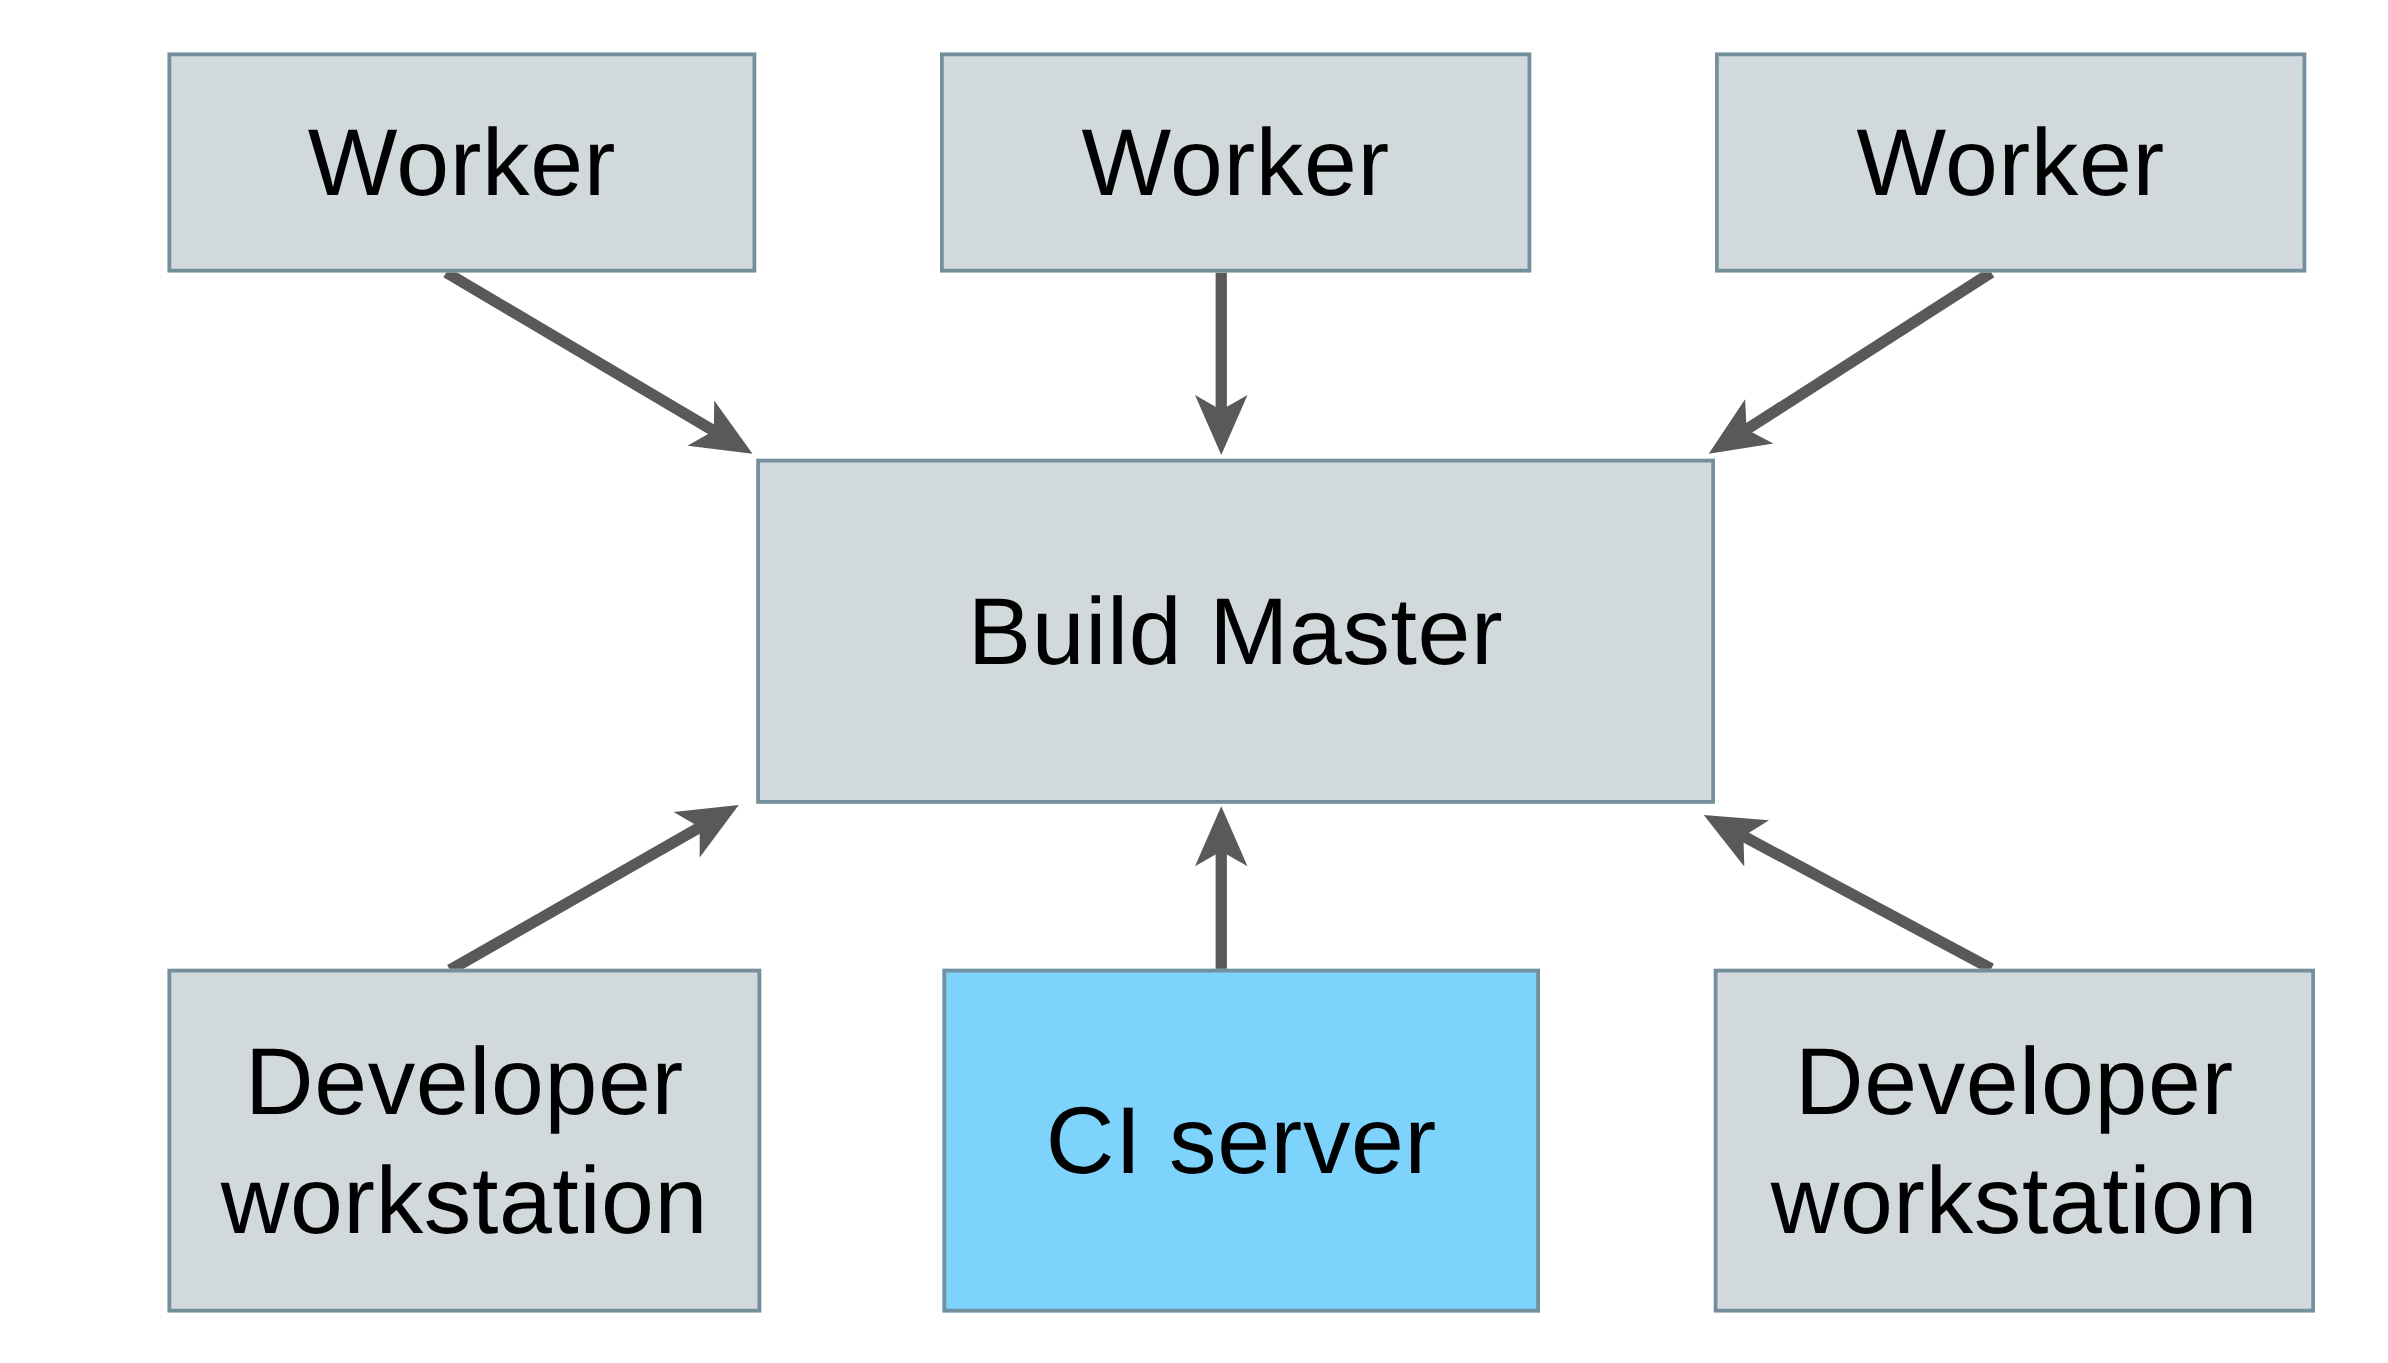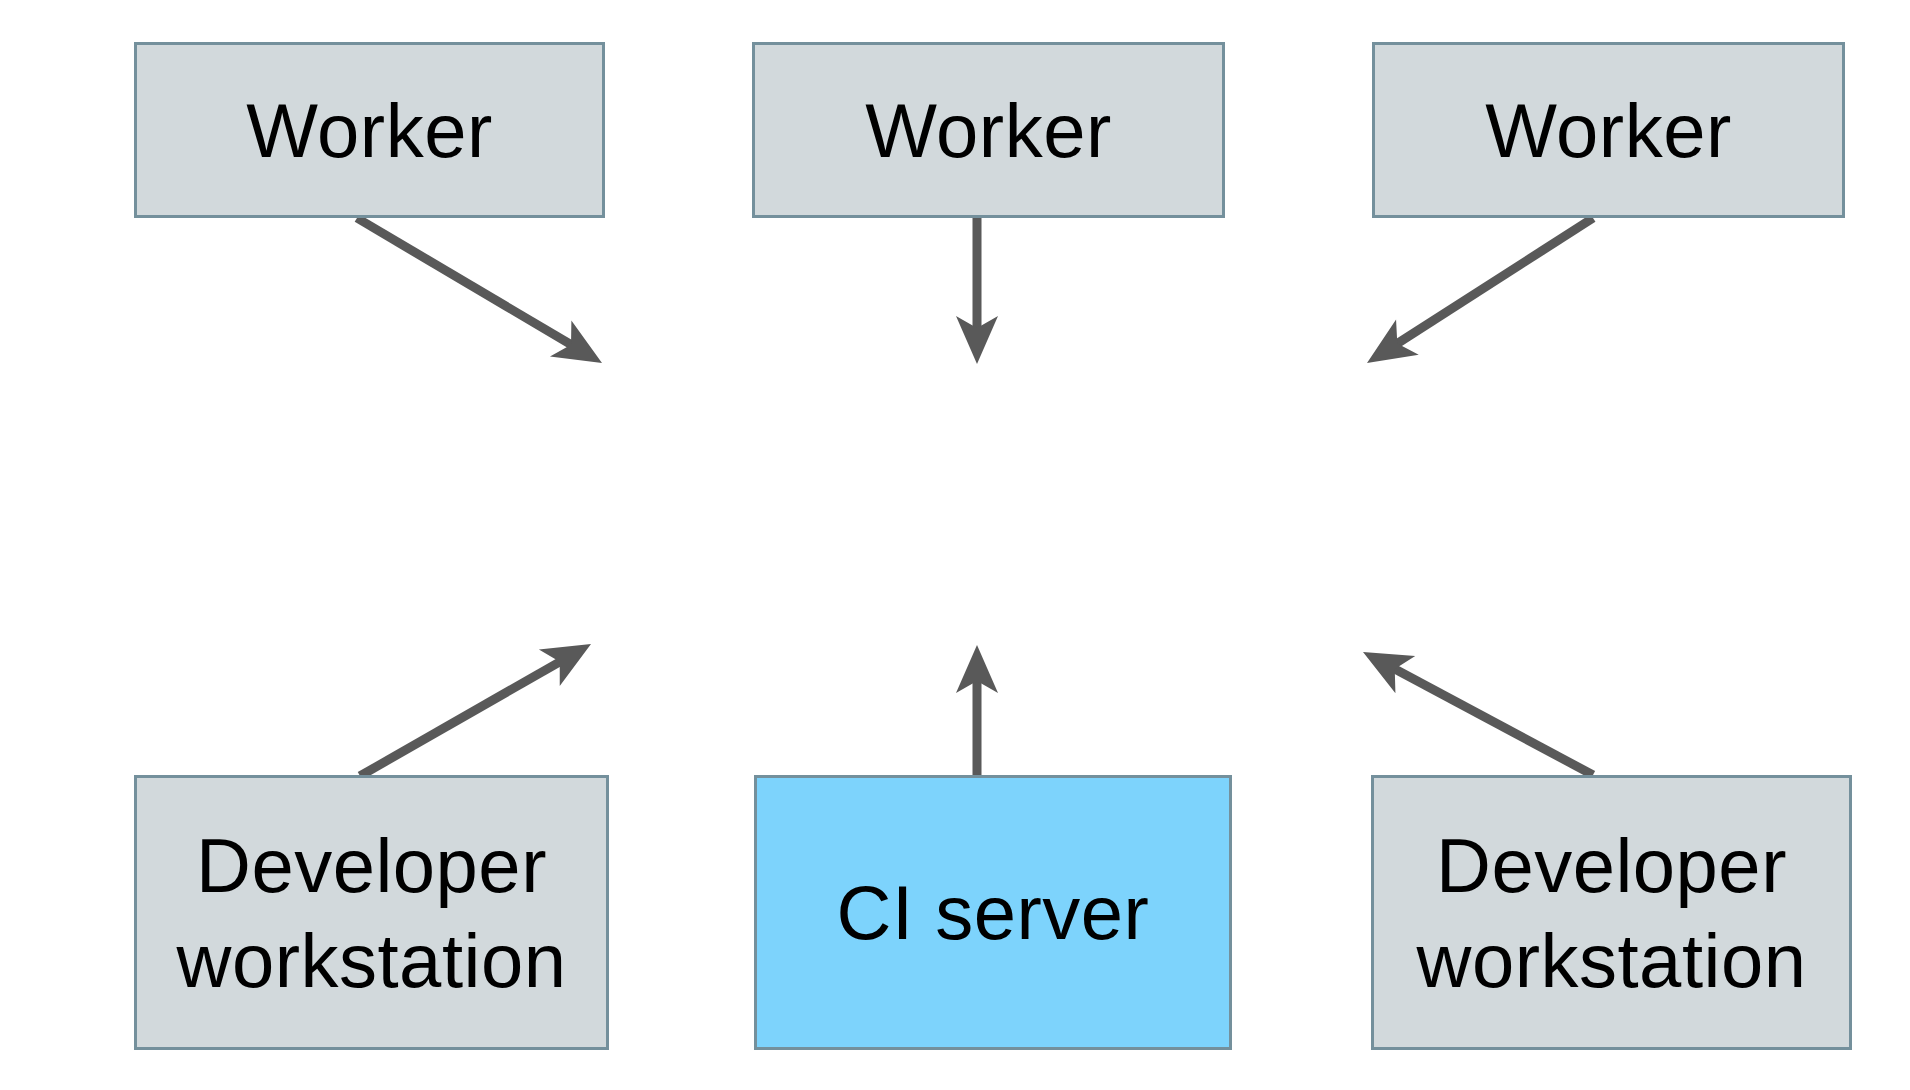--- a/index.html
+++ b/index.html
@@ -80,20 +80,23 @@
   <div id="node-layer">
       <div class="node" style="left: 122px; top: 42px; width: 471px; height: 176px; background: rgb(210, 217, 220); border-color: rgb(116, 144, 156); color: rgb(0, 0, 0);">
         <span class="node-label">Worker</span>
       </div>
       <div class="node" style="left: 740px; top: 42px; width: 473px; height: 176px; background: rgb(210, 217, 220); border-color: rgb(116, 144, 156); color: rgb(0, 0, 0);">
         <span class="node-label">Worker</span>
       </div>
       <div class="node" style="left: 1360px; top: 42px; width: 473px; height: 176px; background: rgb(210, 217, 220); border-color: rgb(116, 144, 156); color: rgb(0, 0, 0);">
         <span class="node-label">Worker</span>
       </div>
+      <div class="node" style="left: 593px; top: 367px; width: 767px; height: 276px; background: rgb(210, 217, 220); border-color: rgb(116, 144, 156); color: rgb(0, 0, 0);">
+        <span class="node-label">Build Master</span>
+      </div>
       <div class="node" style="left: 122px; top: 775px; width: 475px; height: 275px; background: rgb(210, 217, 220); border-color: rgb(116, 144, 156); color: rgb(0, 0, 0);">
         <span class="node-label">Developer workstation</span>
       </div>
       <div class="node" style="left: 742px; top: 775px; width: 478px; height: 275px; background: #7dd3fc; border-color: rgb(116, 144, 156); color: rgb(0, 0, 0);">
         <span class="node-label">CI server</span>
       </div>
       <div class="node" style="left: 1359px; top: 775px; width: 481px; height: 275px; background: rgb(210, 217, 220); border-color: rgb(116, 144, 156); color: rgb(0, 0, 0);">
         <span class="node-label">Developer workstation</span>
       </div>
     </div>

